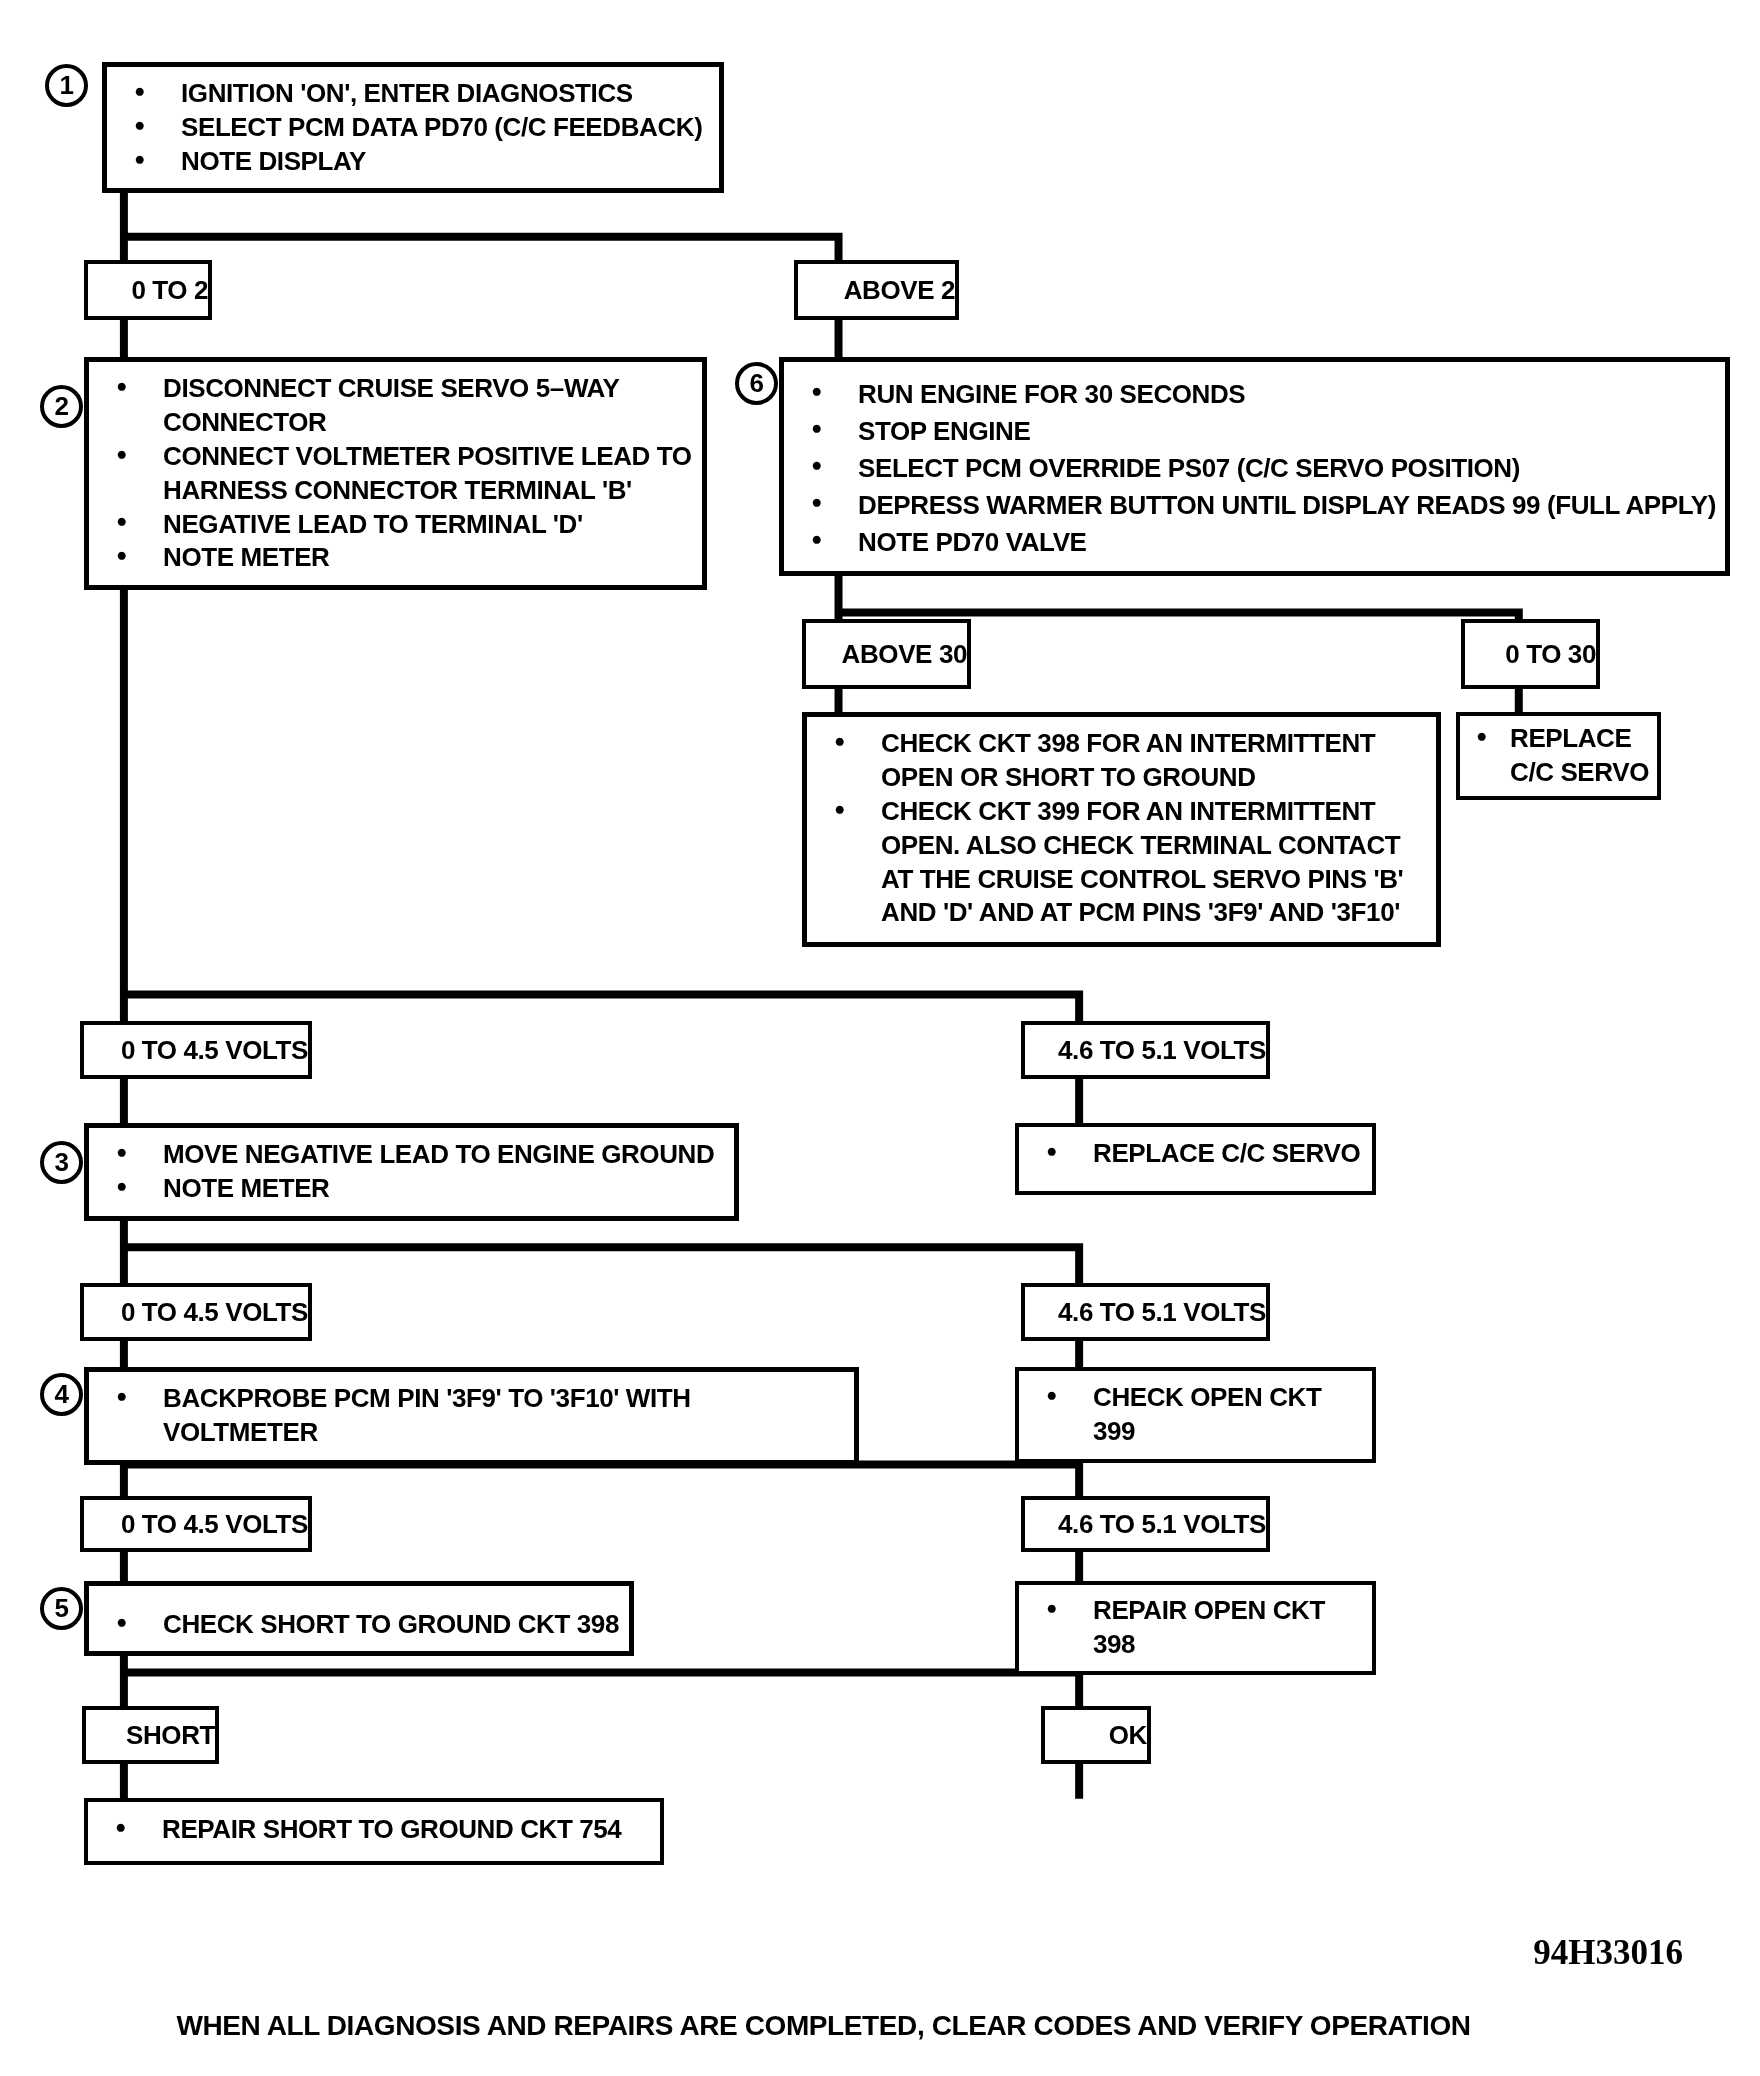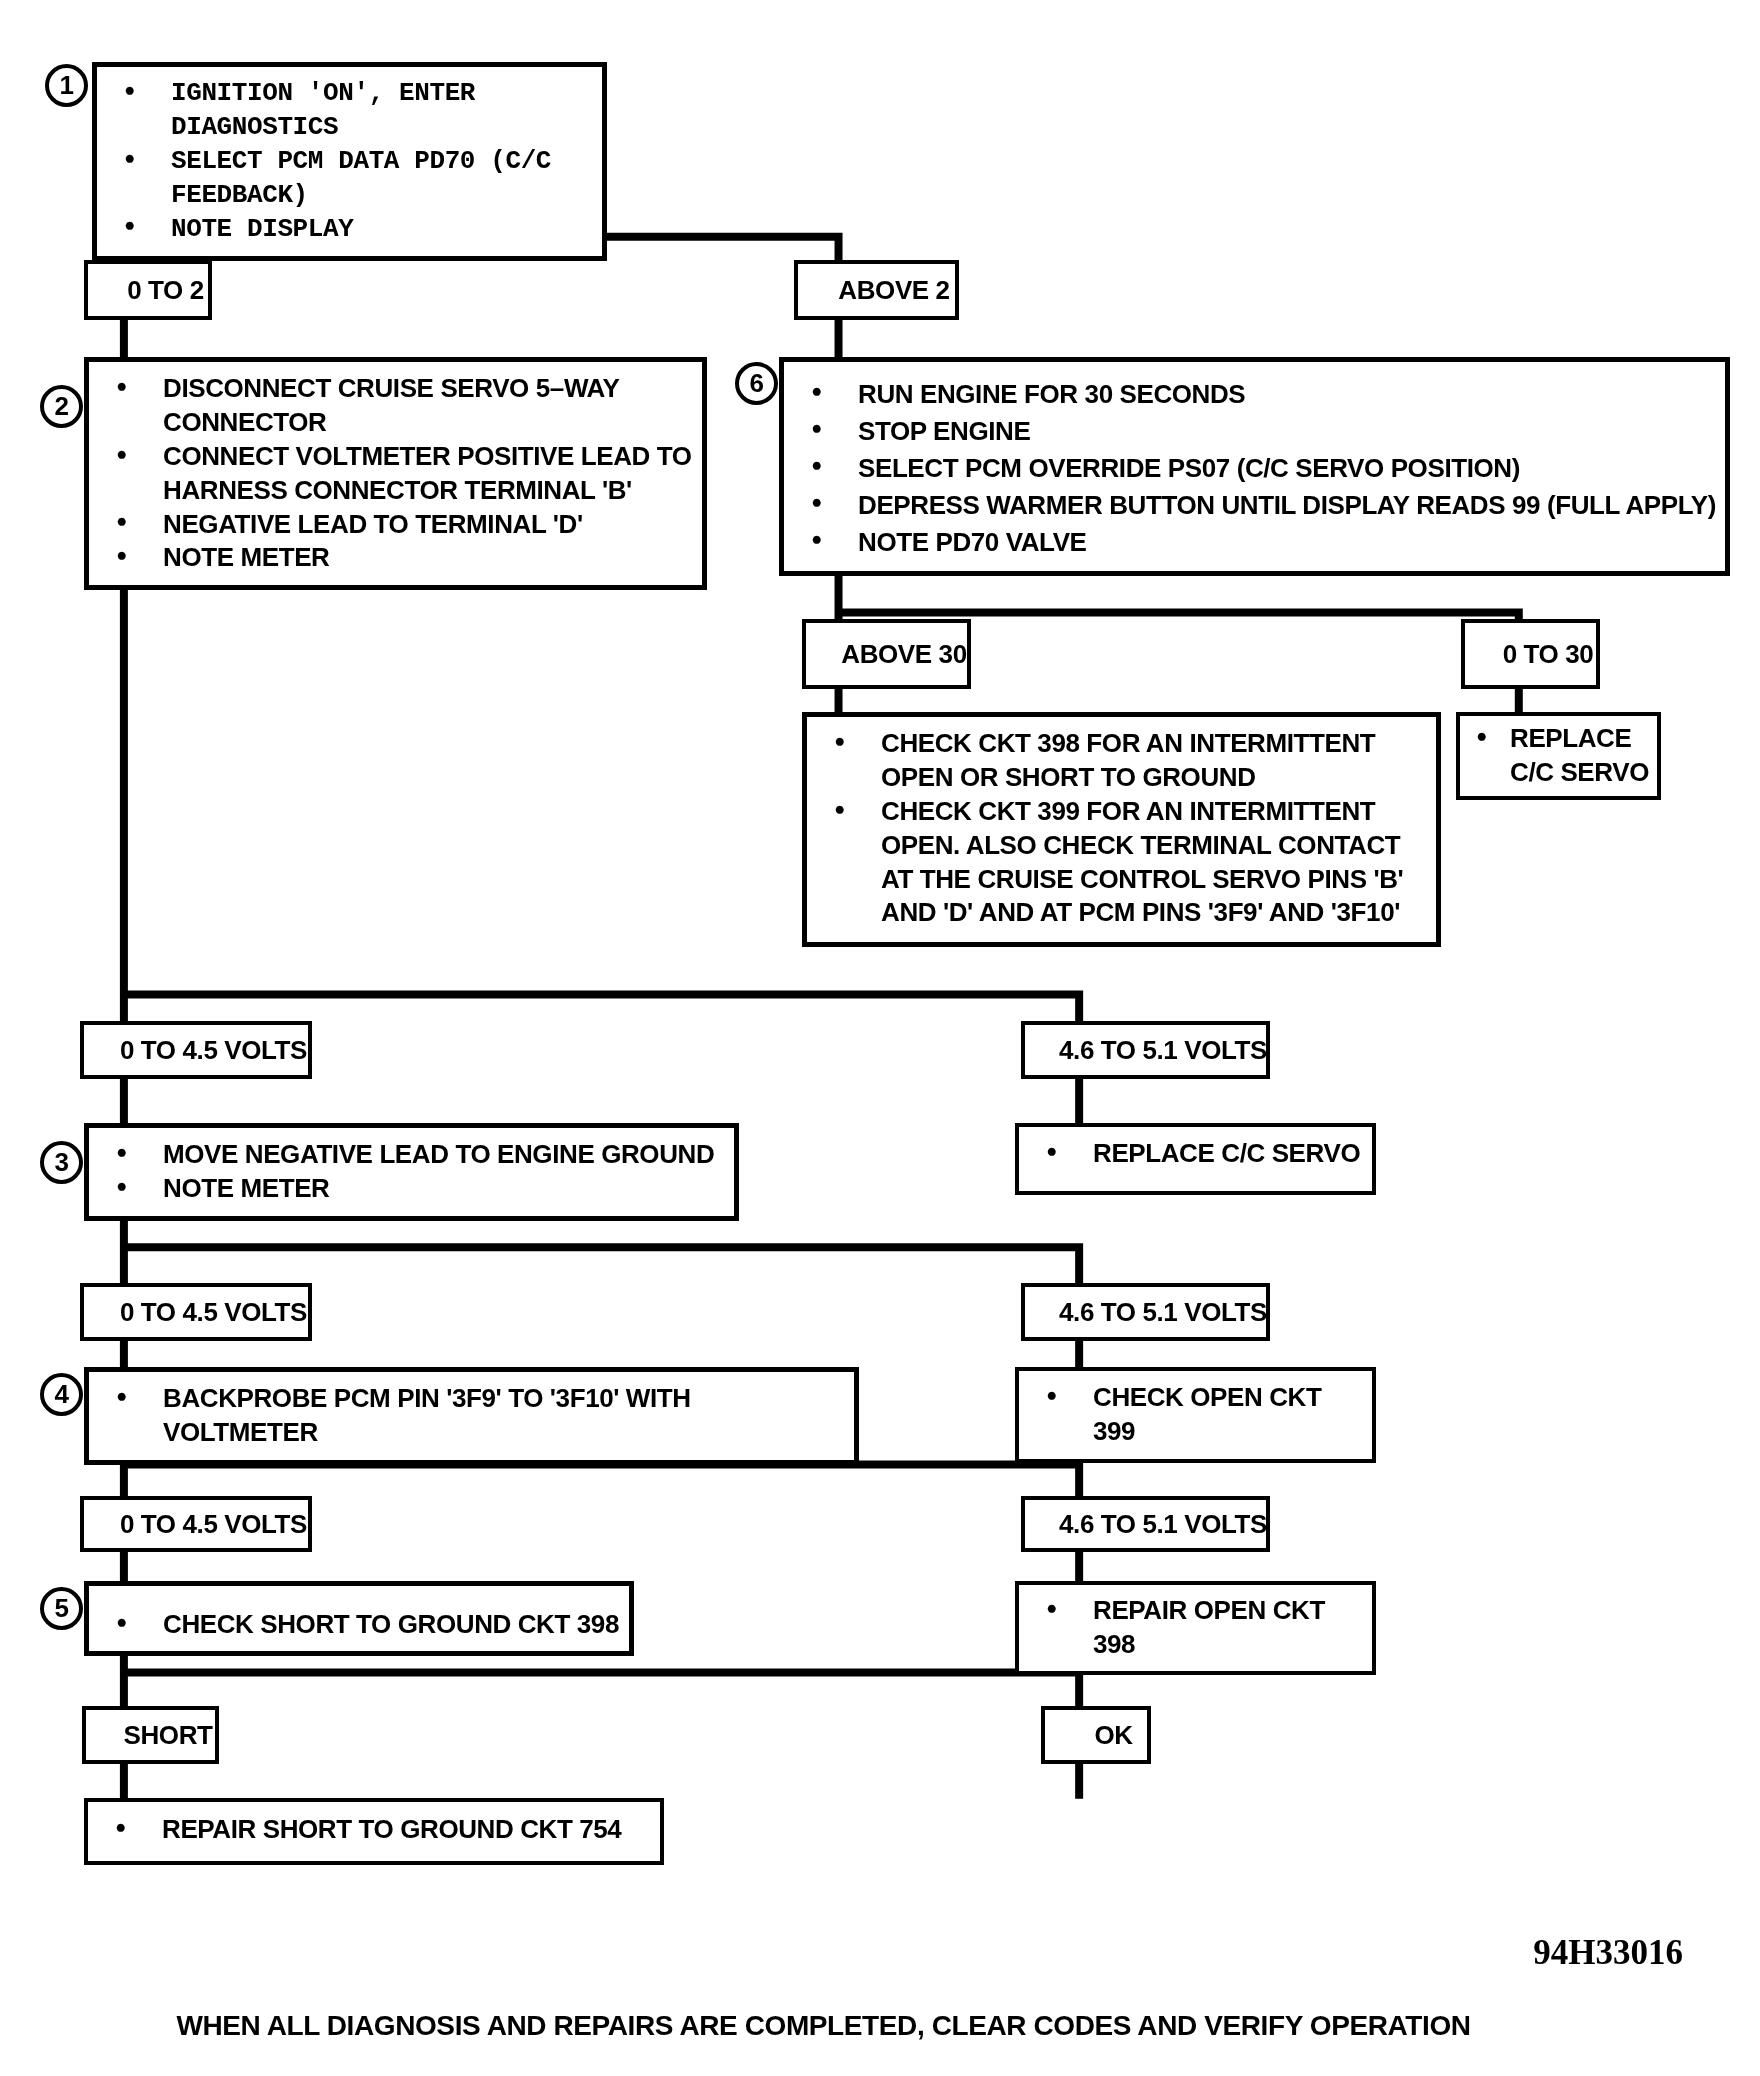--- a/index.html
+++ b/index.html
@@ -7,21 +7,21 @@
     position:relative; width:1761px; height:2077px; background:#ffffff;
     font-family:"Liberation Sans","DejaVu Sans",sans-serif;
     font-weight:bold; color:#000; letter-spacing:-0.4px; overflow:hidden;
   }
   svg.wires { position:absolute; left:0; top:0; width:1761px; height:2077px; }
   .box {
     position:absolute; background:#fff; border:5.6px solid #000; box-sizing:border-box;
   }
   .label-box {
     position:absolute; background:#fff; border:4.8px solid #000; box-sizing:border-box;
-    display:flex; align-items:center; justify-content:center;
+    display:flex; align-items:center; justify-content:flex-end;
     font-size:26px; white-space:nowrap;padding-left:35px;
   }
   ul.bullets { list-style:none; margin:0; padding:10.4px 6.4px 9.6px 0; font-size:26px; line-height:1.3; }
   ul.bullets li { position:relative; padding-left:74px; margin:0; }
   ul.bullets li::before { content:"\25CF"; position:absolute; left:27px; top:0.10em; font-size:0.72em; }
   ul.bullets.tight li { padding-left:50px; }
   ul.bullets.tight li::before { left:16px; }
   .circle {
     position:absolute; width:43px; height:43px; box-sizing:border-box;
     border:4px solid #000; border-radius:50%; background:#fff;
@@ -44,21 +44,21 @@
     <path d="M1049 766 H1900 V891"></path>
     <path d="M155 1244 H1350 V1405"></path>
     <path d="M155 1560 H1350 V1710"></path>
     <path d="M155 1832 H1350 V1978"></path>
     <path d="M155 2092 H1350 V2250"></path>
   </svg>
 
   <div class="circle" style="left:45px;top:64px;">
     <span>1</span>
   </div>
-  <div class="box" style="left:92px;top:62px;width:515px;min-height:126px;font-family:Liberation Mono, monospace;">
+  <div class="box" style="left:102px;top:62px;width:622px;min-height:126px;">
     <ul class="bullets">
       <li>IGNITION 'ON', ENTER DIAGNOSTICS</li>
       <li>SELECT PCM DATA PD70 (C/C FEEDBACK)</li>
       <li>NOTE DISPLAY</li>
     </ul>
   </div>
 
   <div class="label-box" style="left:84px;top:260px;width:128px;height:60px;">
     <span>0 TO 2</span>
   </div>

